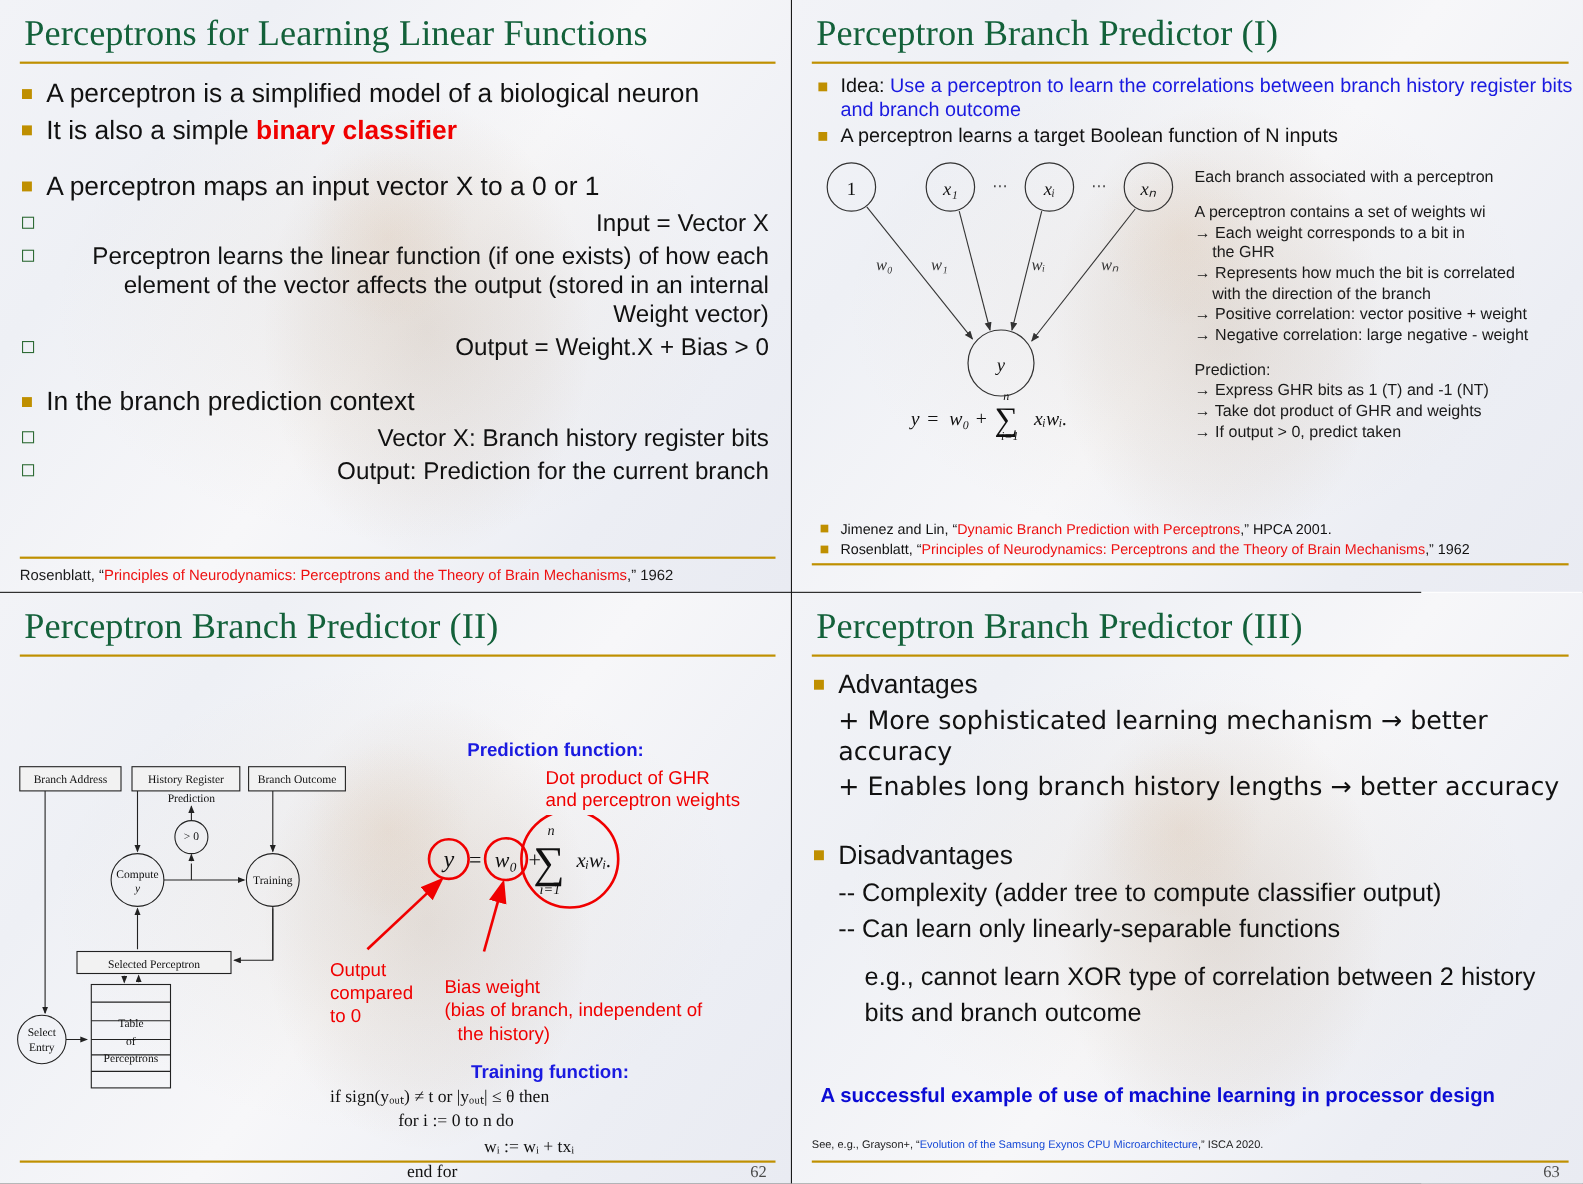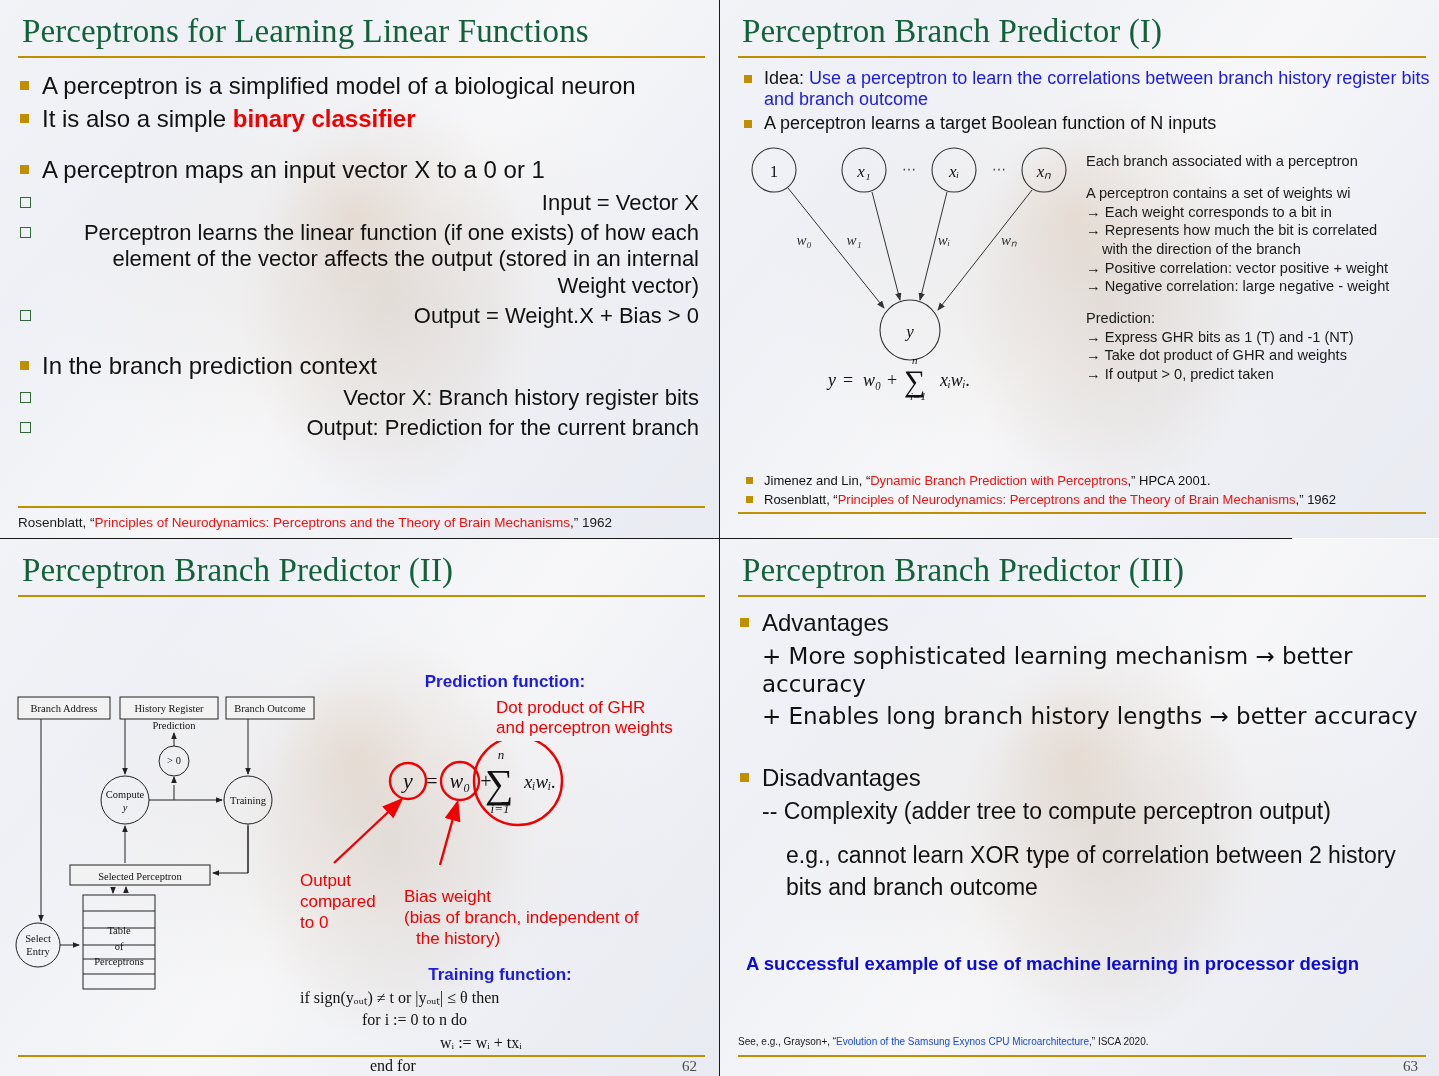--- a/index.html
+++ b/index.html
@@ -239,20 +239,21 @@
                 </g>
               </svg>
             </div>
           </div>
 
           <div class="s2-right">
             <div>Each branch associated with a perceptron</div>
             <div class="gap"></div>
             <div>A perceptron contains a set of weights wi</div>
             <div>→ Each weight corresponds to a bit in</div>
+            <div class="ind">the GHR</div>
             <div>→ Represents how much the bit is correlated</div>
             <div class="ind">with the direction of the branch</div>
             <div>→ Positive correlation: vector positive + weight</div>
             <div>→ Negative correlation: large negative - weight</div>
             <div class="gap"></div>
             <div>Prediction:</div>
             <div>→ Express GHR bits as 1 (T) and -1 (NT)</div>
             <div>→ Take dot product of GHR and weights</div>
             <div>→ If output &gt; 0, predict taken</div>
           </div>
@@ -413,21 +414,22 @@
         </ul>
         <div class="nodot arrowg">+ More sophisticated learning mechanism → better accuracy</div>
         <div class="nodot arrowg">+ Enables long branch history lengths → better accuracy</div>
 
         <div class="spacer"></div>
         <div class="spacer-sm"></div>
 
         <ul class="lv1">
           <li class="b1">Disadvantages</li>
         </ul>
-        <div class="nodot">-- Complexity (adder tree to compute perceptron output)</div>
+        <div class="nodot">-- Complexity (adder tree to compute classifier output)</div>
+        <div class="nodot">-- Can learn only linearly-separable functions</div>
         <div class="nodot" style="padding-left:58px;margin-top:16px;">e.g., cannot learn XOR type of correlation between 2 history</div>
         <div class="nodot" style="padding-left:58px;">bits and branch outcome</div>
 
         <div class="spacer"></div>
         <div class="spacer"></div>
         <div class="spacer-sm"></div>
 
         <div class="kicker">A successful example of use of machine learning in processor design</div>
       </div>
 

